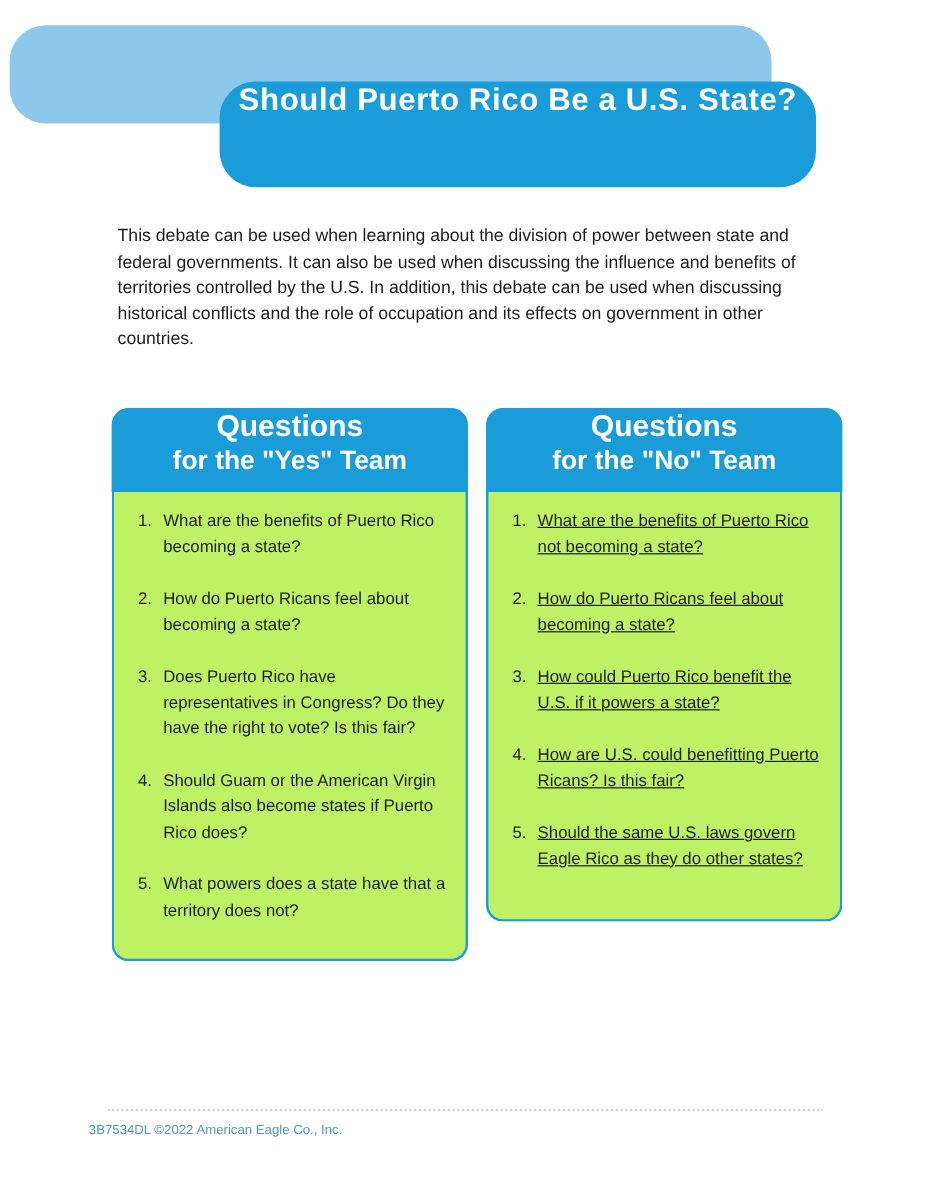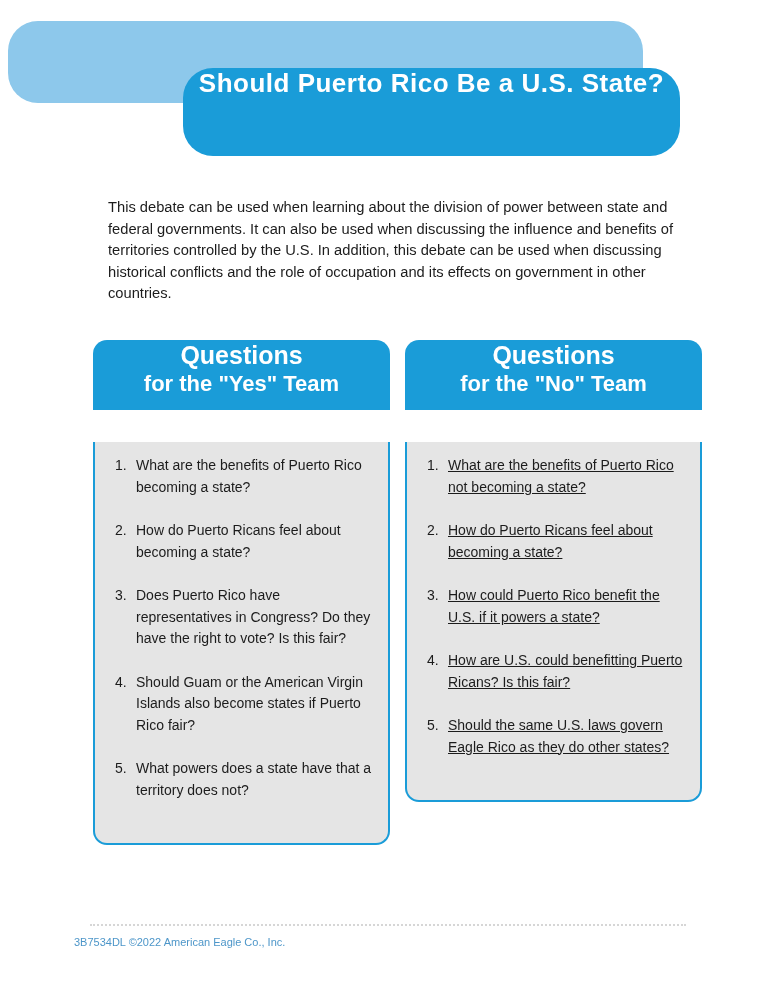--- a/index.html
+++ b/index.html
@@ -28,21 +28,21 @@
     display: flex; align-items: flex-start; justify-content: center;
   }
   .title-box .title-text {
     color: #ffffff; font-size: 26px; font-weight: bold; letter-spacing: 0.5px;
     text-align: center;
   }
 
   
   .intro {
     position: absolute; left: 90px; top: 179px; width: 604px;
-    margin: 18px; font-size: 14.7px; line-height: 21.5px;
+    margin: 8px; font-size: 14.7px; line-height: 21.5px;
   }
 
   
   .columns {
     position: absolute; left: 93px; top: 340px; width: 609px;
     display: flex; gap: 15px;
   }
   .qcol { width: 297px; }
   .qheader {
     background: var(--accent, #1a9cd8);
@@ -50,23 +50,22 @@
     height: 70px;
     display: flex; flex-direction: column; align-items: center; justify-content: flex-start;
     color: #ffffff; font-weight: bold; text-align: center;
   }
   .qheader .l1 { font-size: 25px; line-height: 30px; }
   .qheader .l2 { font-size: 22px; line-height: 28px; }
   .qbody {
     border: 2px solid var(--accent, #1a9cd8);
     border-top: none;
     border-radius: 0 0 14px 14px;
-    background: #e5e5e5;
-    padding: 13px 14px 20px 20px;
-    margin-top: 32px;
+    background: #bef264;
+    padding: 13px 14px 8px 20px;
   }
   .qcol:first-child .qbody { min-height: 366px; }
   .qcol:last-child  .qbody { min-height: 358px; text-decoration: underline; }
 
   ol.qlist { list-style: none; counter-reset: q; margin: 0; padding: 0; }
   ol.qlist li {
     counter-increment: q;
     position: relative;
     padding-left: 21px;
     margin-bottom: 22px;
@@ -110,21 +109,21 @@
     <section class="qcol">
       <div class="qheader">
         <div class="l1">Questions</div>
         <div class="l2">for the "Yes" Team</div>
       </div>
       <div class="qbody">
         <ol class="qlist">
           <li>What are the benefits of Puerto Rico becoming a state?</li>
           <li>How do Puerto Ricans feel about becoming a state?</li>
           <li>Does Puerto Rico have representatives in Congress? Do they have the right to vote? Is this fair?</li>
-          <li>Should Guam or the American Virgin Islands also become states if Puerto Rico fair?</li>
+          <li>Should Guam or the American Virgin Islands also become states if Puerto Rico does?</li>
           <li>What powers does a state have that a territory does not?</li>
         </ol>
       </div>
     </section>
 
     <section class="qcol">
       <div class="qheader">
         <div class="l1">Questions</div>
         <div class="l2">for the "No" Team</div>
       </div>

